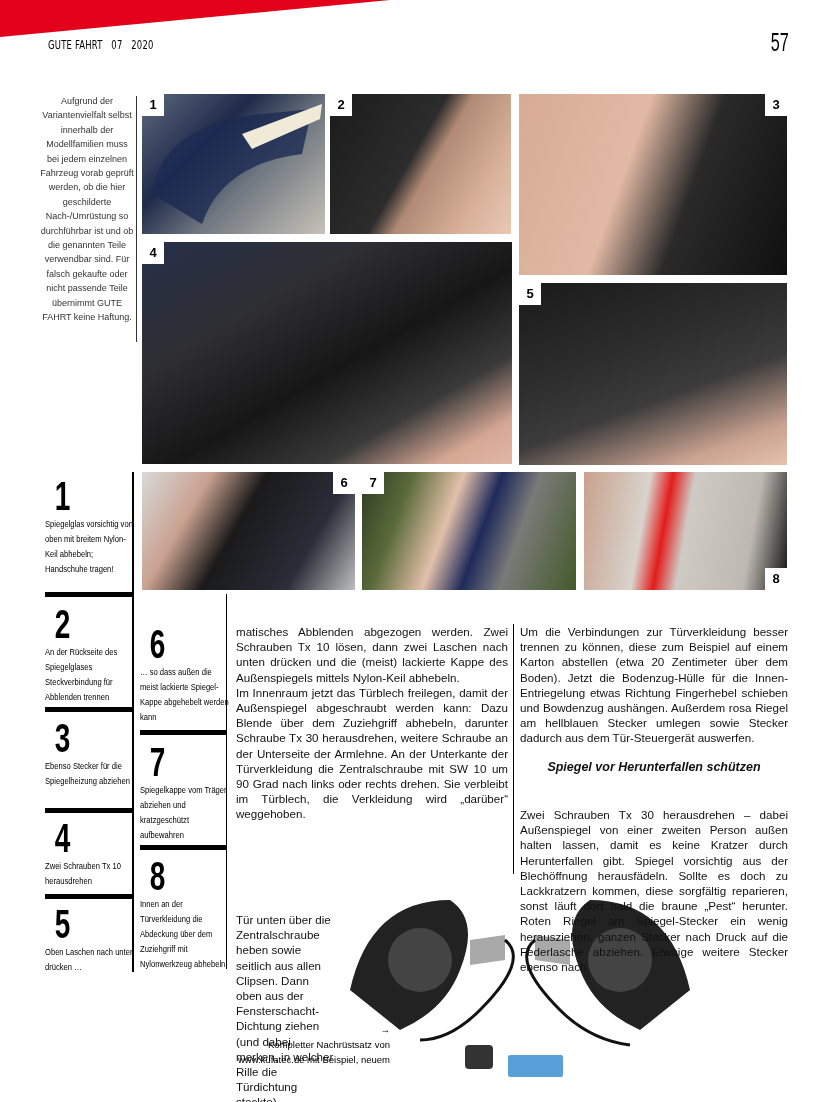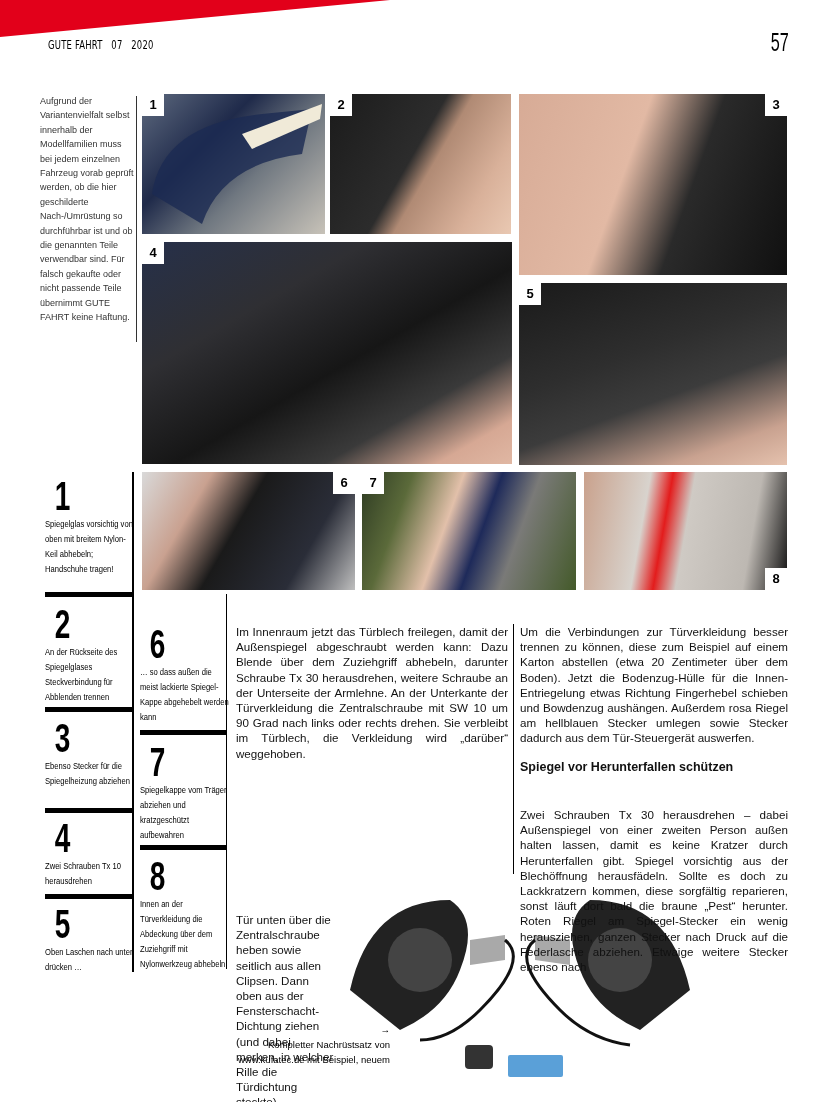--- a/index.html
+++ b/index.html
@@ -3,35 +3,35 @@
 <meta charset="utf-8">
 <style>
   * { box-sizing: border-box; margin: 0; padding: 0; }
   html, body { width: 827px; height: 1102px; background: #ffffff; overflow: hidden; }
   body { position: relative; font-family: "Liberation Sans", sans-serif; color: #000; }
 
   .red-wedge { position: absolute; left: 0; top: 0; width: 827px; height: 40px; }
   .header-left { position: absolute; left: 48px; top: 38px; font-family: "DejaVu Sans Condensed", "Liberation Sans Narrow", "Liberation Sans", sans-serif; font-size: 12px; letter-spacing: 0.3px; transform: scaleX(0.78); transform-origin: left center; white-space: nowrap; }
   .page-num { position: absolute; right: 38px; top: 28px; font-size: 25px; font-family: "Liberation Sans", sans-serif; transform: scaleX(0.65); transform-origin: right center; }
 
-  .disclaimer { position: absolute; left: 40px; top: 94px; width: 94px; text-align: left; font-size: 9px; line-height: 14.4px; color: #333; }
+  .disclaimer { position: absolute; left: 40px; top: 94px; width: 94px; text-align: center; font-size: 9px; line-height: 14.4px; color: #333; }
   .disclaimer-rule { position: absolute; left: 136px; top: 96px; width: 1px; height: 246px; background: #333; }
 
   .photo { position: absolute; overflow: hidden; }
   .photo .num { position: absolute; background: #fff; color: #000; font-weight: bold; font-size: 13px; width: 22px; height: 22px; line-height: 22px; text-align: center; }
 
   .step-col-rule { position: absolute; width: 2px; background: #000; }
   .step { position: absolute; }
   .step .big { font-size: 40px; line-height: 40px; font-weight: bold; transform: scaleX(0.7); transform-origin: left top; display: block; padding-left: 14px; }
   .step .txt { font-size: 9.5px; line-height: 15px; transform: scaleX(0.8); transform-origin: left top; width: 115px; }
   .step-bar { position: absolute; height: 5px; background: #000; }
 
   .body-text { position: absolute; font-size: 11.6px; line-height: 15.2px; color: #111; text-align: justify; }
   .body-text p { margin: 0; }
-  .subhead { font-weight: bold; font-size: 12.5px; margin: 14px 0 16px; text-align: left; }
+  .subhead { font-weight: bold; font-size: 12.5px; margin: 14px 0 16px; text-align: center; font-style: italic; }
 
   .caption { position: absolute; left: 60px; top: 1022px; width: 330px; text-align: right; font-size: 9.5px; line-height: 15px; }
   .caption span { display: block; }
 </style>
 </head>
 <body>
 
 <svg class="red-wedge" viewBox="0 0 827 40" preserveAspectRatio="none">
   <polygon points="0,0 390,0 0,37" fill="#e2001a"></polygon>
 </svg>
@@ -131,20 +131,21 @@
   <div class="txt">Spiegelkappe vom Träger abziehen und kratzgeschützt aufbewahren</div>
 </div>
 <div class="step-bar" style="left:140px;top:845px;width:86px;"></div>
 
 <div class="step" style="left:140px;top:856px;">
   <span class="big">8</span>
   <div class="txt">Innen an der Türverkleidung die Abdeckung über dem Zuziehgriff mit Nylonwerkzeug abhebeln</div>
 </div>
 
 <div class="body-text" style="left:236px;top:624px;width:272px;">
+  <p>matisches Abblenden abgezogen werden. Zwei Schrauben Tx 10 lösen, dann zwei Laschen nach unten drücken und die (meist) lackierte Kappe des Außenspiegels mittels Nylon-Keil abhebeln.</p>
   <p>Im Innenraum jetzt das Türblech freilegen, damit der Außenspiegel abgeschraubt werden kann: Dazu Blende über dem Zuziehgriff abhebeln, darunter Schraube Tx 30 herausdrehen, weitere Schraube an der Unterseite der Armlehne. An der Unterkante der Türverkleidung die Zentralschraube mit SW 10 um 90 Grad nach links oder rechts drehen. Sie verbleibt im Türblech, die Verkleidung wird „darüber“ weggehoben.</p>
 </div>
 <div class="body-text" style="left:236px;top:912px;width:98px;text-align:left;">
   <p>Tür unten über die Zentralschraube heben sowie seitlich aus allen Clipsen. Dann oben aus der Fensterschacht-Dichtung ziehen (und dabei merken, in welcher Rille die Türdichtung steckte).</p>
 </div>
 <div class="step-col-rule" style="left:513px;top:624px;height:250px;width:1px;"></div>
 
 <div class="body-text" style="left:520px;top:624px;width:268px;">
   <p>Um die Verbindungen zur Türverkleidung besser trennen zu können, diese zum Beispiel auf einem Karton abstellen (etwa 20 Zentimeter über dem Boden). Jetzt die Bodenzug-Hülle für die Innen-Entriegelung etwas Richtung Fingerhebel schieben und Bowdenzug aushängen. Außerdem rosa Riegel am hellblauen Stecker umlegen sowie Stecker dadurch aus dem Tür-Steuergerät auswerfen.</p>
   <div class="subhead">Spiegel vor Herunterfallen schützen</div>

